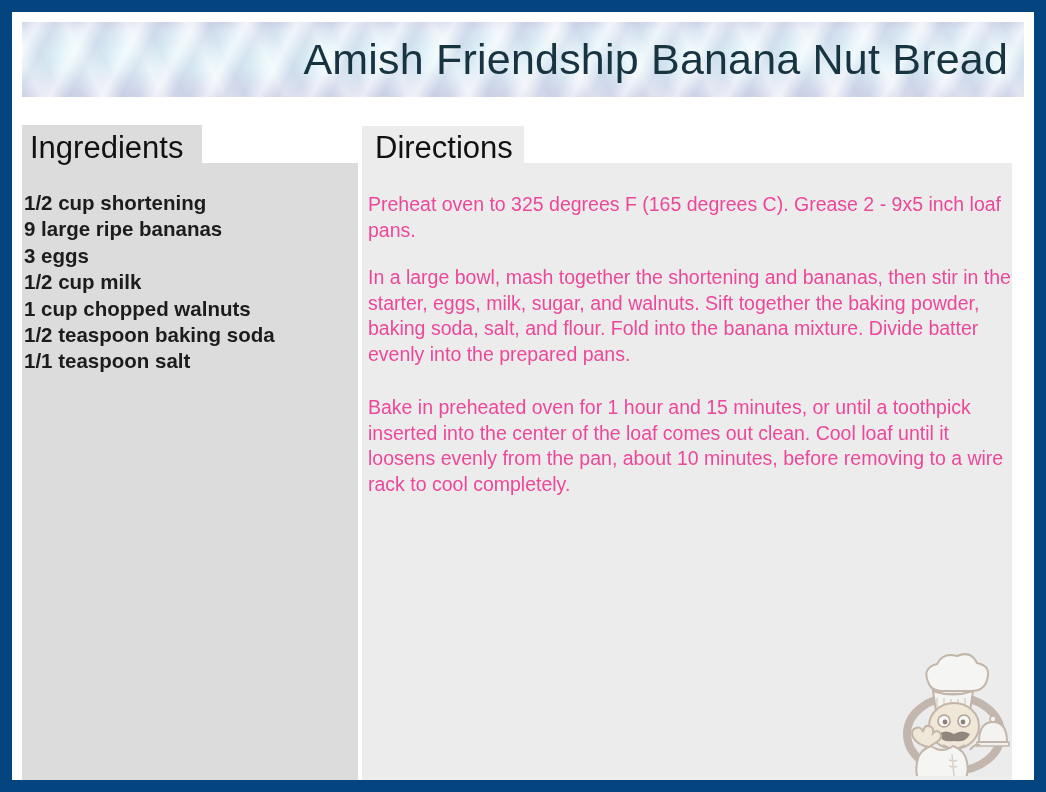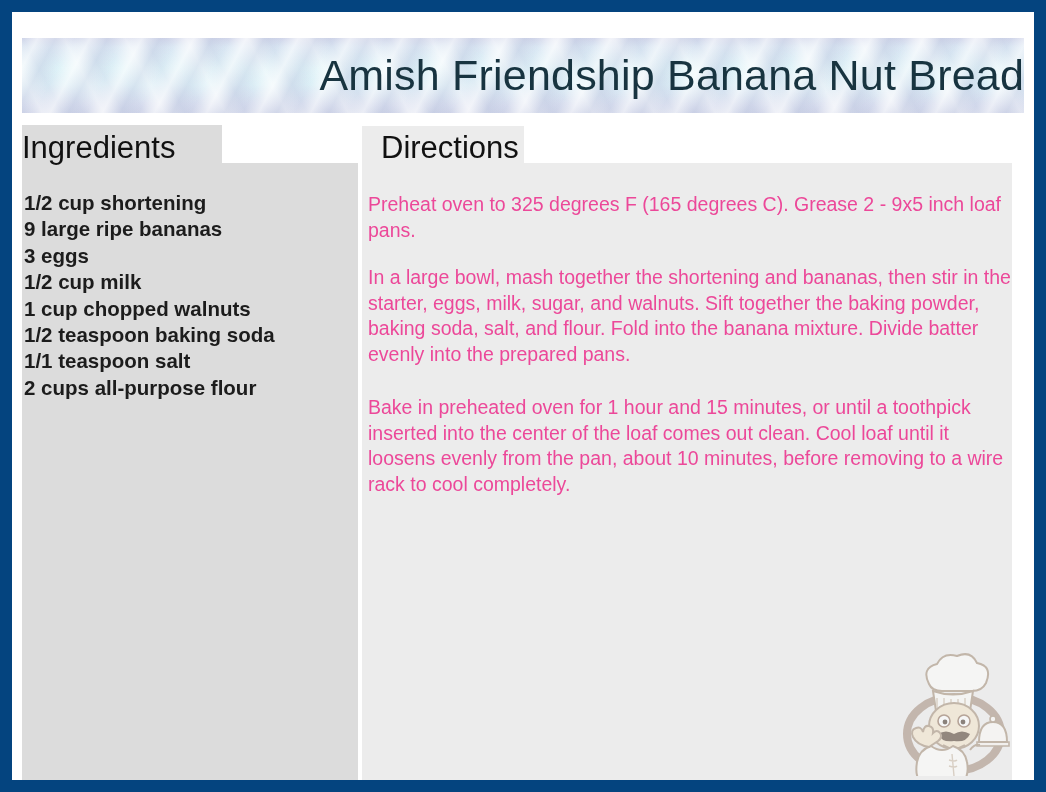--- a/index.html
+++ b/index.html
@@ -25,21 +25,21 @@
   }
   .frame-top    { left: 0;   top: 0;    width: 1046px; height: 12px; }
   .frame-bottom { left: 0;   top: 780px;width: 1046px; height: 12px; }
   .frame-left   { left: 0;   top: 0;    width: 12px;   height: 792px; }
   .frame-right  { left: 1034px; top: 0; width: 12px;   height: 792px; }
 
   
   #title-banner {
     position: absolute;
     left: 22px;
-    top: 38px;
+    top: 22px;
     width: 1002px;
     height: 75px;
     background:
       repeating-linear-gradient(118deg,
         rgba(255,255,255,0.00) 0px,
         rgba(255,255,255,0.55) 14px,
         rgba(189,198,222,0.30) 30px,
         rgba(255,255,255,0.00) 46px),
       repeating-linear-gradient(62deg,
         rgba(255,255,255,0.00) 0px,
@@ -50,20 +50,21 @@
         #d2d6ea 0%,
         #dbe8f4 12%,
         #dff3f8 40%,
         #ddf0f7 62%,
         #d6dcee 88%,
         #cfd4e8 100%);
     display: flex;
     align-items: center;
     justify-content: flex-end;
     box-sizing: border-box;
+    padding-right: 16px;
   }
   #title-text {
     font-size: 43px;
     font-weight: 400;
     color: #183440;
     letter-spacing: 0.2px;
     white-space: nowrap;
   }
 
   
@@ -86,31 +87,32 @@
   }
   .heading-box {
     position: absolute;
     display: flex;
     align-items: center;
     box-sizing: border-box;
   }
   #ingredients-heading-box {
     left: 22px;
     top: 125px;
-    width: 200px;
+    width: 180px;
     height: 44px;
     background: #dcdcdc;
+    padding-left: 8px;
   }
   #directions-heading-box {
     left: 362px;
     top: 126px;
     width: 162px;
     height: 42px;
     background: #ececec;
-    padding-left: 19px;
+    padding-left: 13px;
   }
   .section-heading {
     font-size: 31px;
     font-weight: 400;
     color: #111111;
     line-height: 1;
   }
 
   
   #bread-photo {
@@ -236,21 +238,20 @@
   </div>
 
   <div id="ingredients-list">
       <div class="ing-line">1/2 cup shortening</div>
       <div class="ing-line">9 large ripe bananas</div>
       <div class="ing-line">3 eggs</div>
       <div class="ing-line">1/2 cup milk</div>
       <div class="ing-line">1 cup chopped walnuts</div>
       <div class="ing-line">1/2 teaspoon baking soda</div>
       <div class="ing-line">1/1 teaspoon salt</div>
-      <div class="ing-line">2 cups all-purpose flour</div>
     </div>
 
   <div id="directions-body">
       <p>Preheat oven to 325 degrees F (165 degrees C). Grease 2 - 9x5 inch loaf pans.</p>
       <p>In a large bowl, mash together the shortening and bananas, then stir in the starter, eggs, milk, sugar, and walnuts. Sift together the baking powder, baking soda, salt, and flour. Fold into the banana mixture. Divide batter evenly into the prepared pans.</p>
       <p>Bake in preheated oven for 1 hour and 15 minutes, or until a toothpick inserted into the center of the loaf comes out clean. Cool loaf until it loosens evenly from the pan, about 10 minutes, before removing to a wire rack to cool completely.</p>
     </div>
 
   <div id="chef-logo">
     <svg viewBox="0 0 122 128" width="122" height="128" xmlns="http://www.w3.org/2000/svg">

